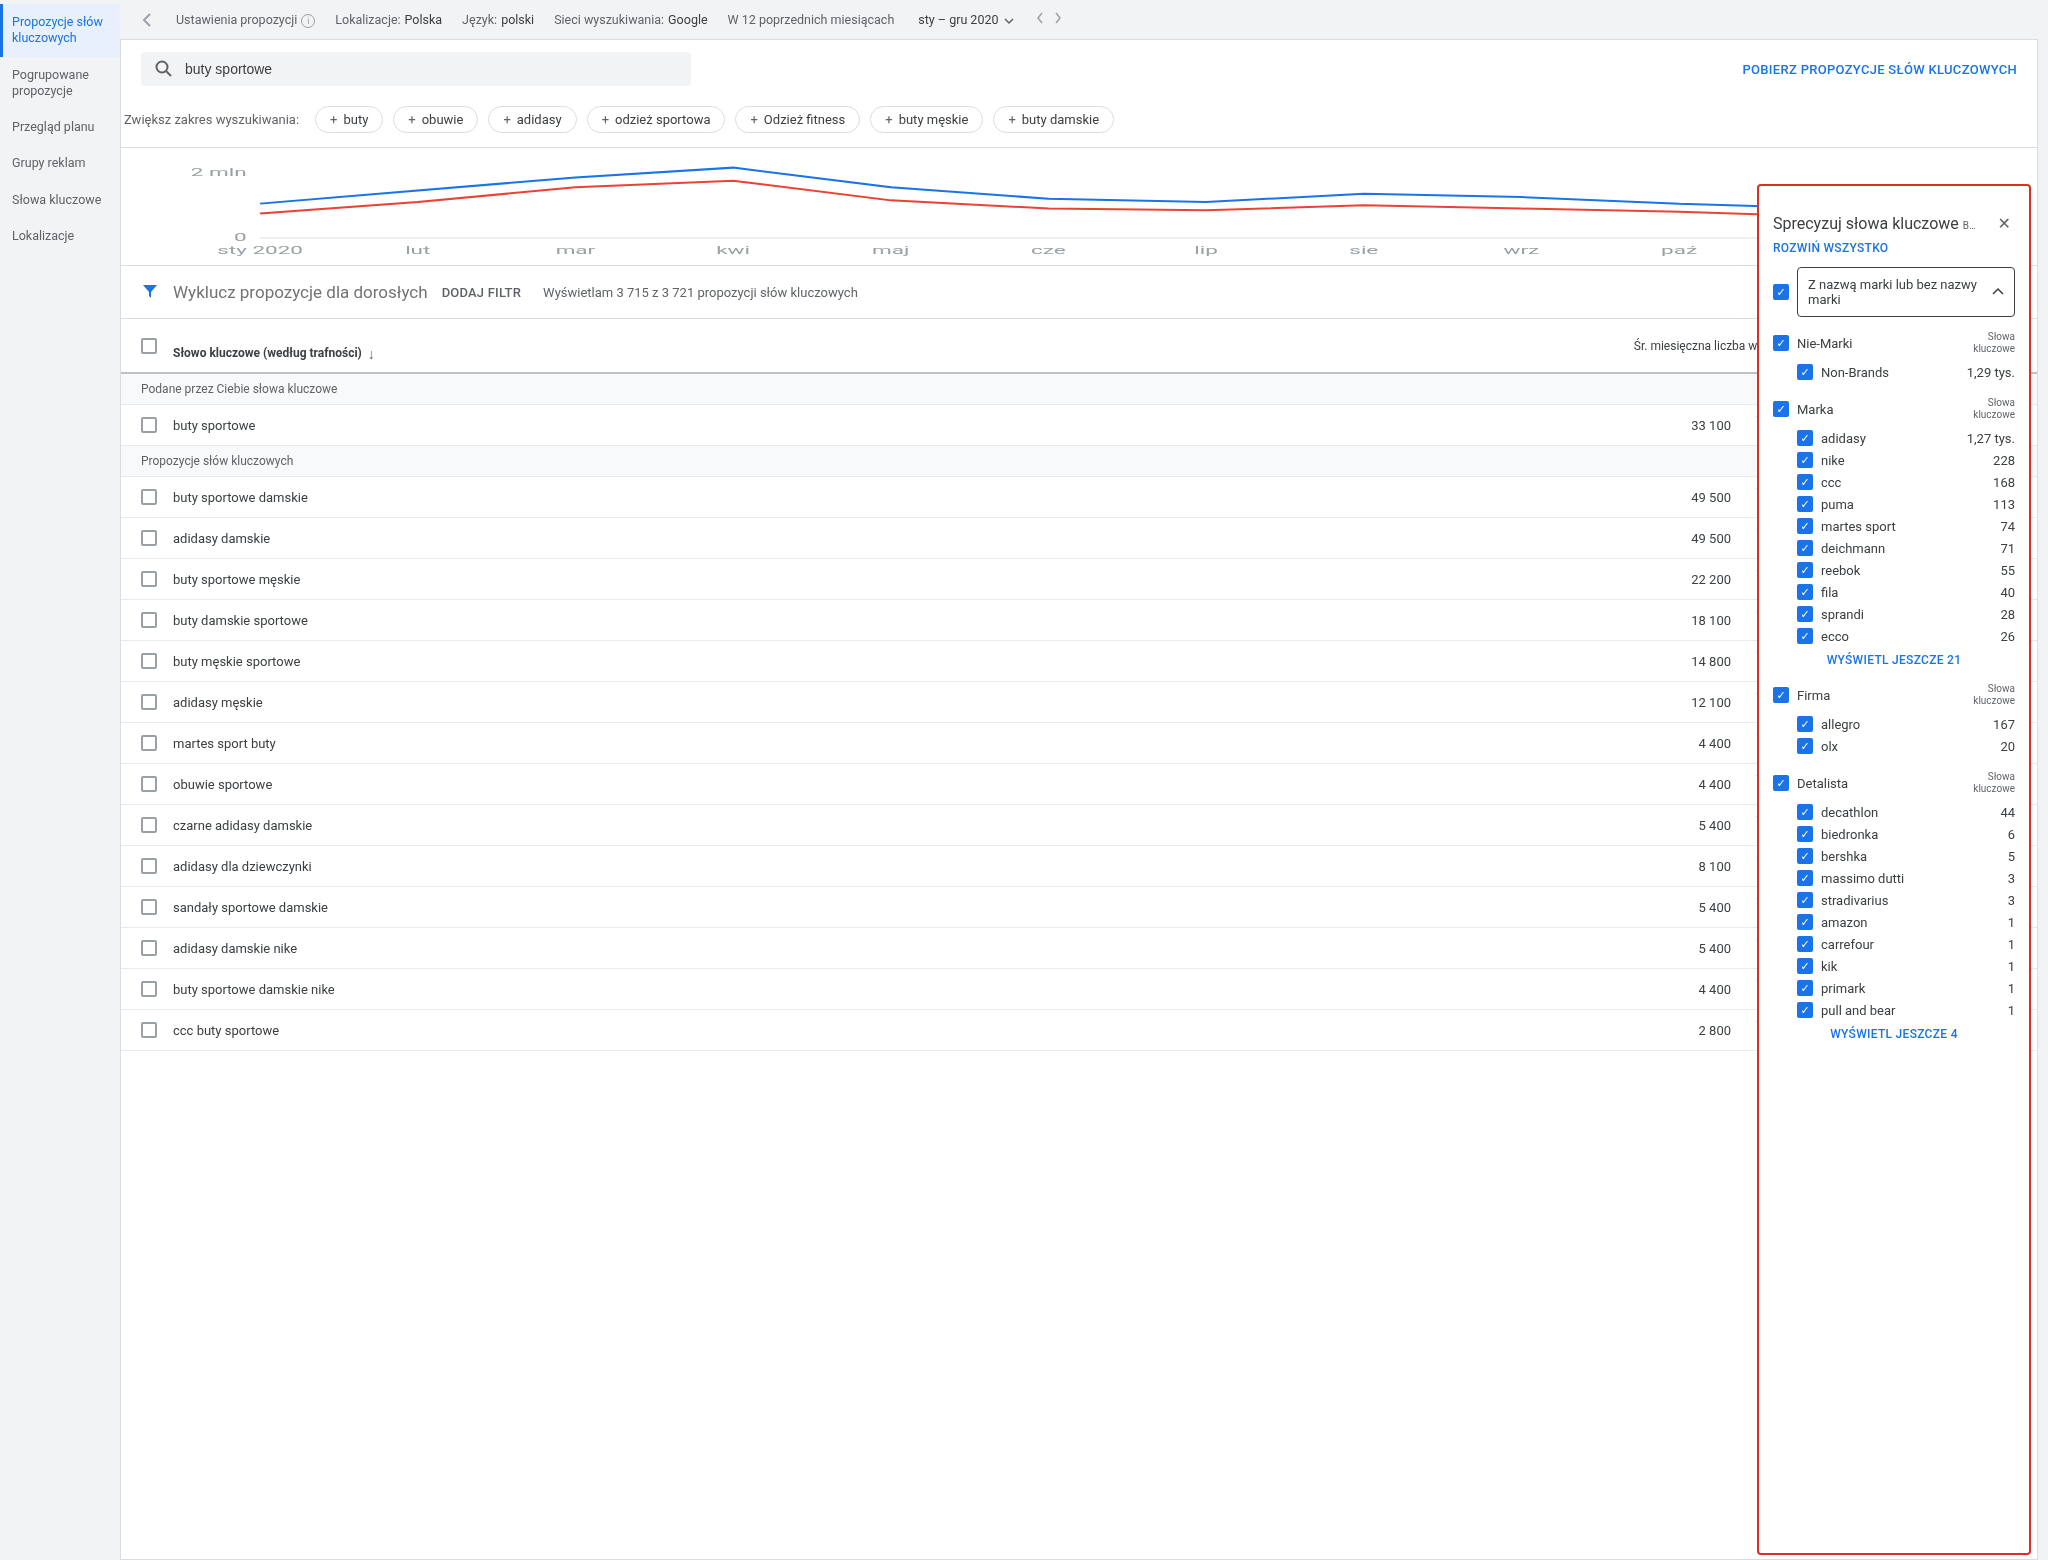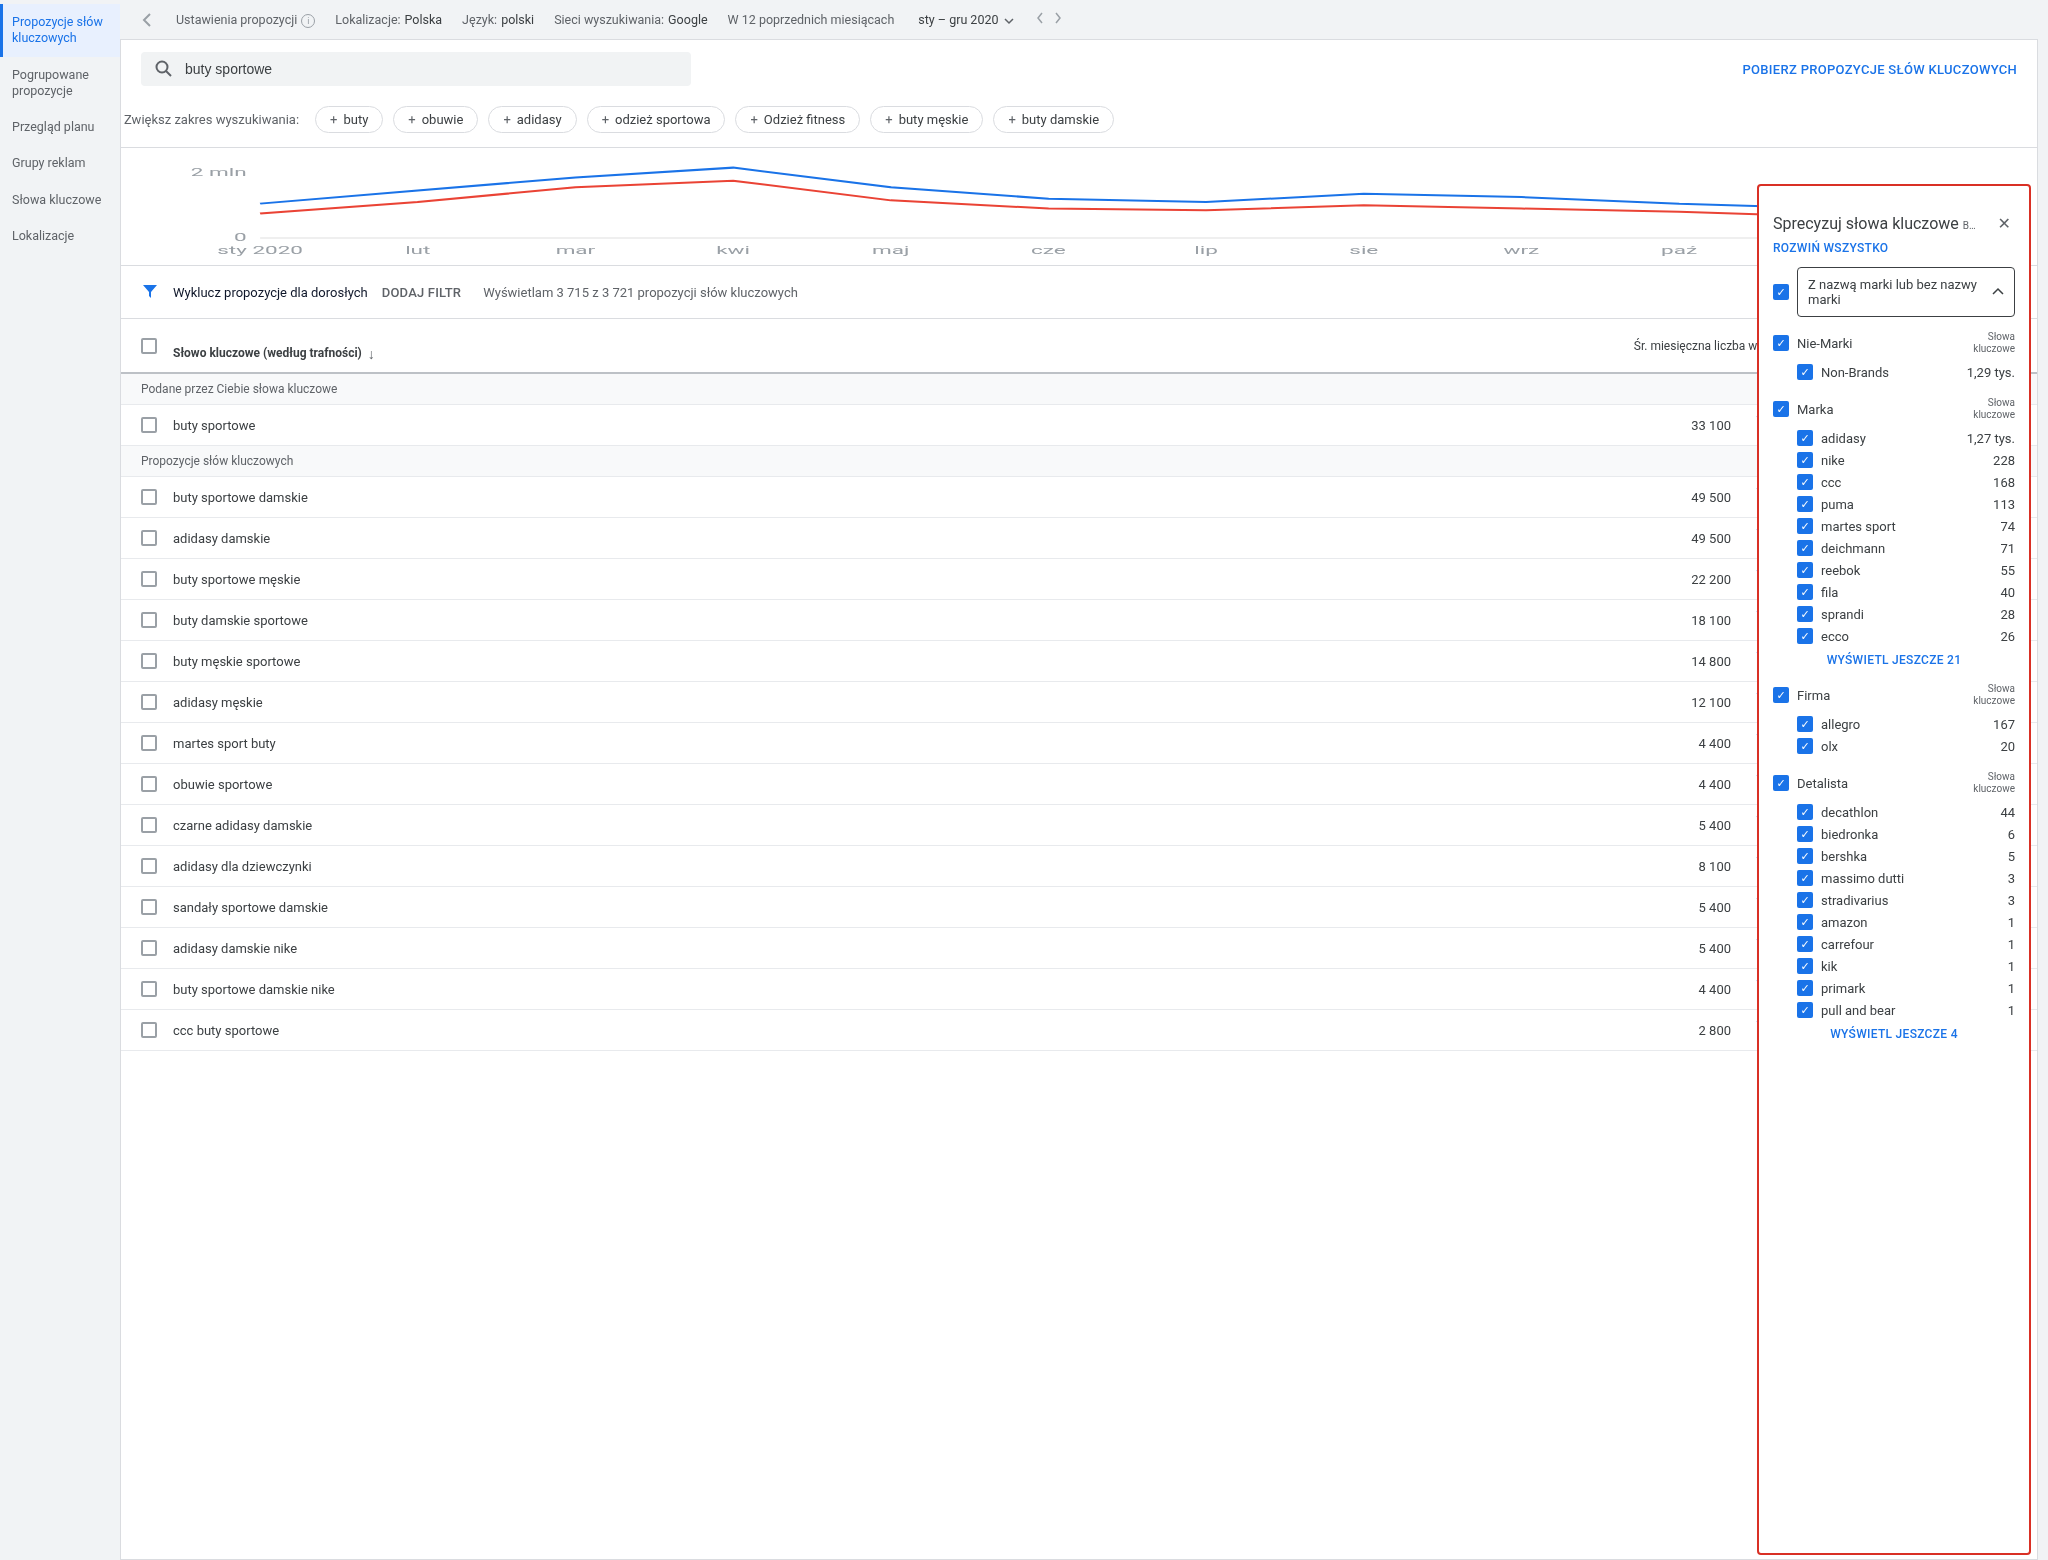--- a/index.html
+++ b/index.html
@@ -27,21 +27,21 @@
 .chip .plus { color: #5f6368; font-weight: 400; }
 .chart-wrap { padding: 10px 20px 4px; margin-left: 29px; }
 .chart-svg { width: 100%; height: 100px; }
 .y-tick { font-size: 10px; fill: #9aa0a6; }
 .x-tick { font-size: 10px; fill: #9aa0a6; }
 .chart-line-blue { stroke: #1a73e8; stroke-width: 2; fill: none; }
 .chart-line-red { stroke: #ea4335; stroke-width: 2; fill: none; }
 .tick-line { stroke: #e0e0e0; stroke-width: 1; }
 .filter-bar { display: flex; align-items: center; padding: 10px 20px; border-top: 1px solid #dadce0; border-bottom: 1px solid #dadce0; gap: 14px; }
 .filter-icon { color: #1a73e8; }
-.exclude-link { color: #0f172a; font-size: 13px; cursor: pointer; }
+.exclude-link { color: #737373; font-size: 17px; cursor: pointer; }
 .add-filter { color: #5f6368; font-size: 13px; font-weight: 500; letter-spacing: 0.2px; cursor: pointer; }
 .result-count { color: #5f6368; font-size: 13px; margin-left: 8px; }
 .right-controls { margin-left: auto; display: flex; align-items: center; gap: 20px; }
 .col-toggle { display: flex; flex-direction: column; align-items: center; font-size: 9px; color: #5f6368; cursor: pointer; }
 .divider-v { width: 1px; height: 32px; background: #dadce0; }
 .collapse-btn { color: #5f6368; cursor: pointer; }
 .table-wrap { flex: 1; overflow-y: auto; }
 .table-header { display: flex; align-items: center; padding: 10px 20px; border-bottom: 2px solid #bdc1c6; background: #fff; font-size: 12px; color: #3c4043; }
 .th-check { width: 32px; }
 .th-keyword { flex: 1; font-weight: 700; display: flex; align-items: flex-start; gap: 6px; margin-top: 17px; }

